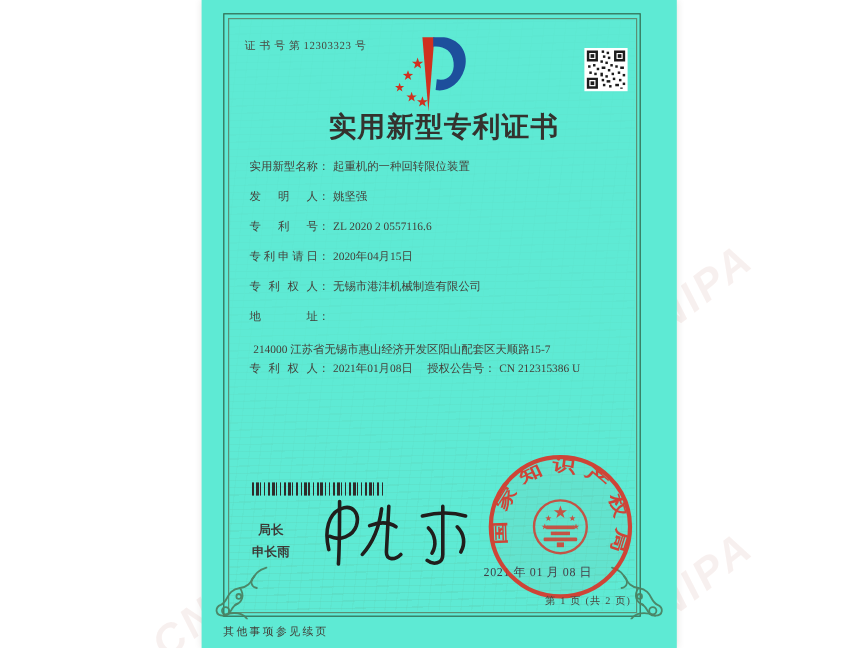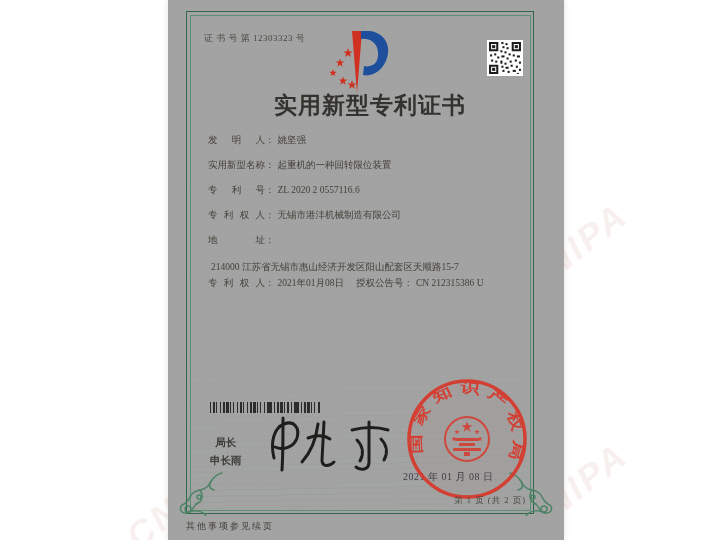--- a/index.html
+++ b/index.html
@@ -13,21 +13,21 @@
     position:absolute;
     font-family:"Liberation Sans","DejaVu Sans",sans-serif;
     font-style:italic;font-weight:700;font-size:36px;letter-spacing:3px;
     color:#a03a28;opacity:.07;
     transform:rotate(-38deg);
     pointer-events:none;white-space:nowrap;
   }
   
   .page{
     position:absolute;left:168px;top:0;width:396px;height:540px;
-    background:#a3a3a3;
+    background:#5eead4;
     box-shadow:0 0 6px rgba(60,50,30,.14);
   }
   .frame{
     position:absolute;left:18px;top:11px;width:348px;height:503px;
     border:1.6px solid #2f684c;
     box-sizing:border-box;
   }
   .frame::after{
     content:"";position:absolute;inset:2.5px;border:1px solid #5d8f74;
   }
@@ -202,27 +202,30 @@
         <rect x="19" y="29" width="2" height="2"></rect>
       <rect x="24" y="28" width="3" height="2"></rect>
         <rect x="28" y="31" width="2" height="1"></rect>
     </g>
   </svg>
 
   <div class="title">实用新型专利证书</div>
 
   <div class="fields">
     <div class="frow">
+      <span class="flabel">实用新型名称</span><span class="fcolon">：</span><span class="fvalue">起重机的一种回转限位装置</span>
+    </div>
+    <div class="frow">
       <span class="flabel">发明人</span><span class="fcolon">：</span><span class="fvalue">姚坚强</span>
     </div>
     <div class="frow">
-      <span class="flabel">实用新型名称</span><span class="fcolon">：</span><span class="fvalue">起重机的一种回转限位装置</span>
-    </div>
-    <div class="frow">
       <span class="flabel">专利号</span><span class="fcolon">：</span><span class="fvalue">ZL 2020 2 0557116.6</span>
+    </div>
+    <div class="frow">
+      <span class="flabel">专利申请日</span><span class="fcolon">：</span><span class="fvalue">2020年04月15日</span>
     </div>
     <div class="frow">
       <span class="flabel">专利权人</span><span class="fcolon">：</span><span class="fvalue">无锡市港沣机械制造有限公司</span>
     </div>
     <div class="frow addr">
       <span class="flabel">地址</span><span class="fcolon">：</span><span class="fvalue">214000 江苏省无锡市惠山经济开发区阳山配套区天顺路15-7</span>
     </div>
     <div class="frow">
       <span class="flabel">专利权人</span><span class="fcolon">：</span><span class="fvalue">2021年01月08日</span><span class="flabel auto pair2">授权公告号</span><span class="fcolon">：</span><span class="fvalue">CN 212315386 U</span>
     </div>

